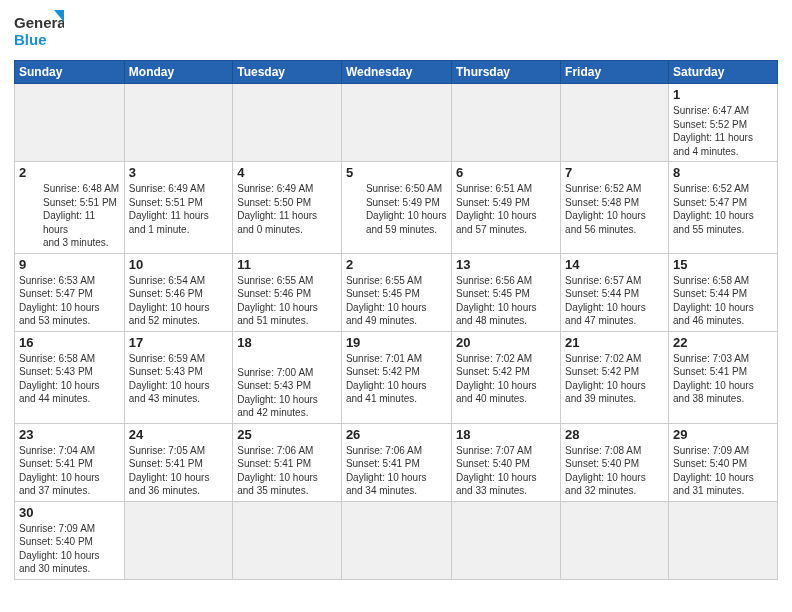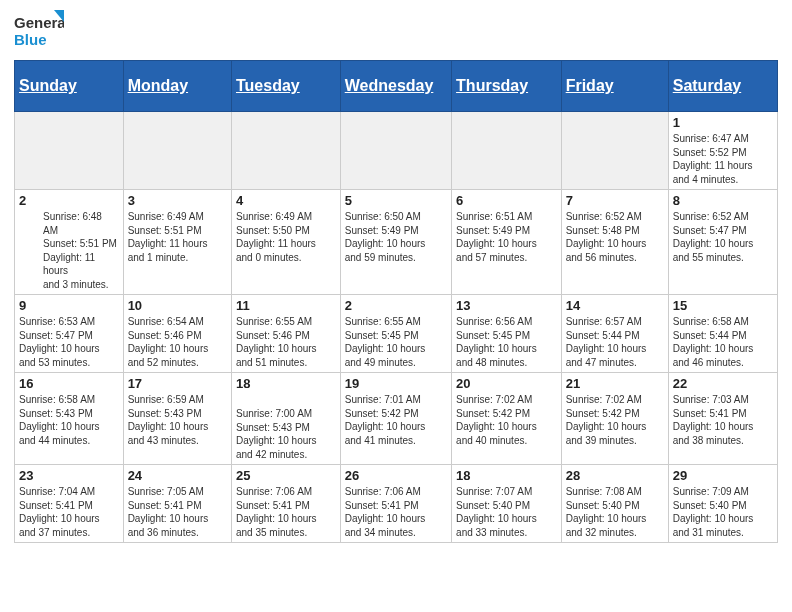--- a/index.html
+++ b/index.html
@@ -41,26 +41,25 @@
       color: #444;
     }
     .calendar {
       width: 100%;
       border-collapse: collapse;
       border: 1px solid #ccc;
     }
     .calendar th {
       background: #2563b0;
       color: #fff;
-      font-size: 16px;
+      font-size: 12px;
       font-weight: bold;
-      padding: 16px 4px;
+      padding: 4px 4px;
       text-align: left;
       border: 1px solid #1e4f8e;
-      text-decoration: underline;
     }
     .calendar td {
       vertical-align: top;
       border: 1px solid #ccc;
       padding: 3px 4px;
       width: 113px;
       min-height: 70px;
       background: #fff;
       font-size: 10px;
       color: #333;
@@ -147,21 +146,21 @@
           </td>
           <td>
             <span class="day-num">4</span>
             <div class="day-info" style="white-space: pre-line;">Sunrise: 6:49 AM
 Sunset: 5:50 PM
 Daylight: 11 hours
 and 0 minutes.</div>
           </td>
           <td>
             <span class="day-num">5</span>
-            <div class="day-info" style="white-space: pre-line;">Sunrise: 6:50 AM
+            <div class="day-info" style="white-space: pre-line; margin-left: 20px;">Sunrise: 6:50 AM
 Sunset: 5:49 PM
 Daylight: 10 hours
 and 59 minutes.</div>
           </td>
           <td>
             <span class="day-num">6</span>
             <div class="day-info" style="white-space: pre-line;">Sunrise: 6:51 AM
 Sunset: 5:49 PM
 Daylight: 10 hours
 and 57 minutes.</div>
@@ -326,16 +325,31 @@
 Daylight: 10 hours
 and 32 minutes.</div>
           </td>
           <td>
             <span class="day-num">29</span>
             <div class="day-info" style="white-space: pre-line;">Sunrise: 7:09 AM
 Sunset: 5:40 PM
 Daylight: 10 hours
 and 31 minutes.</div>
           </td>
+        </tr>
+        <tr class="last-row">
+          <td>
+            <span class="day-num">30</span>
+            <div class="day-info" style="white-space: pre-line;">Sunrise: 7:09 AM
+Sunset: 5:40 PM
+Daylight: 10 hours
+and 30 minutes.</div>
+          </td>
+          <td class="empty"></td>
+          <td class="empty"></td>
+          <td class="empty"></td>
+          <td class="empty"></td>
+          <td class="empty"></td>
+          <td class="empty"></td>
         </tr>
       </tbody>
   </table>
 </div>
 
 </body></html>

